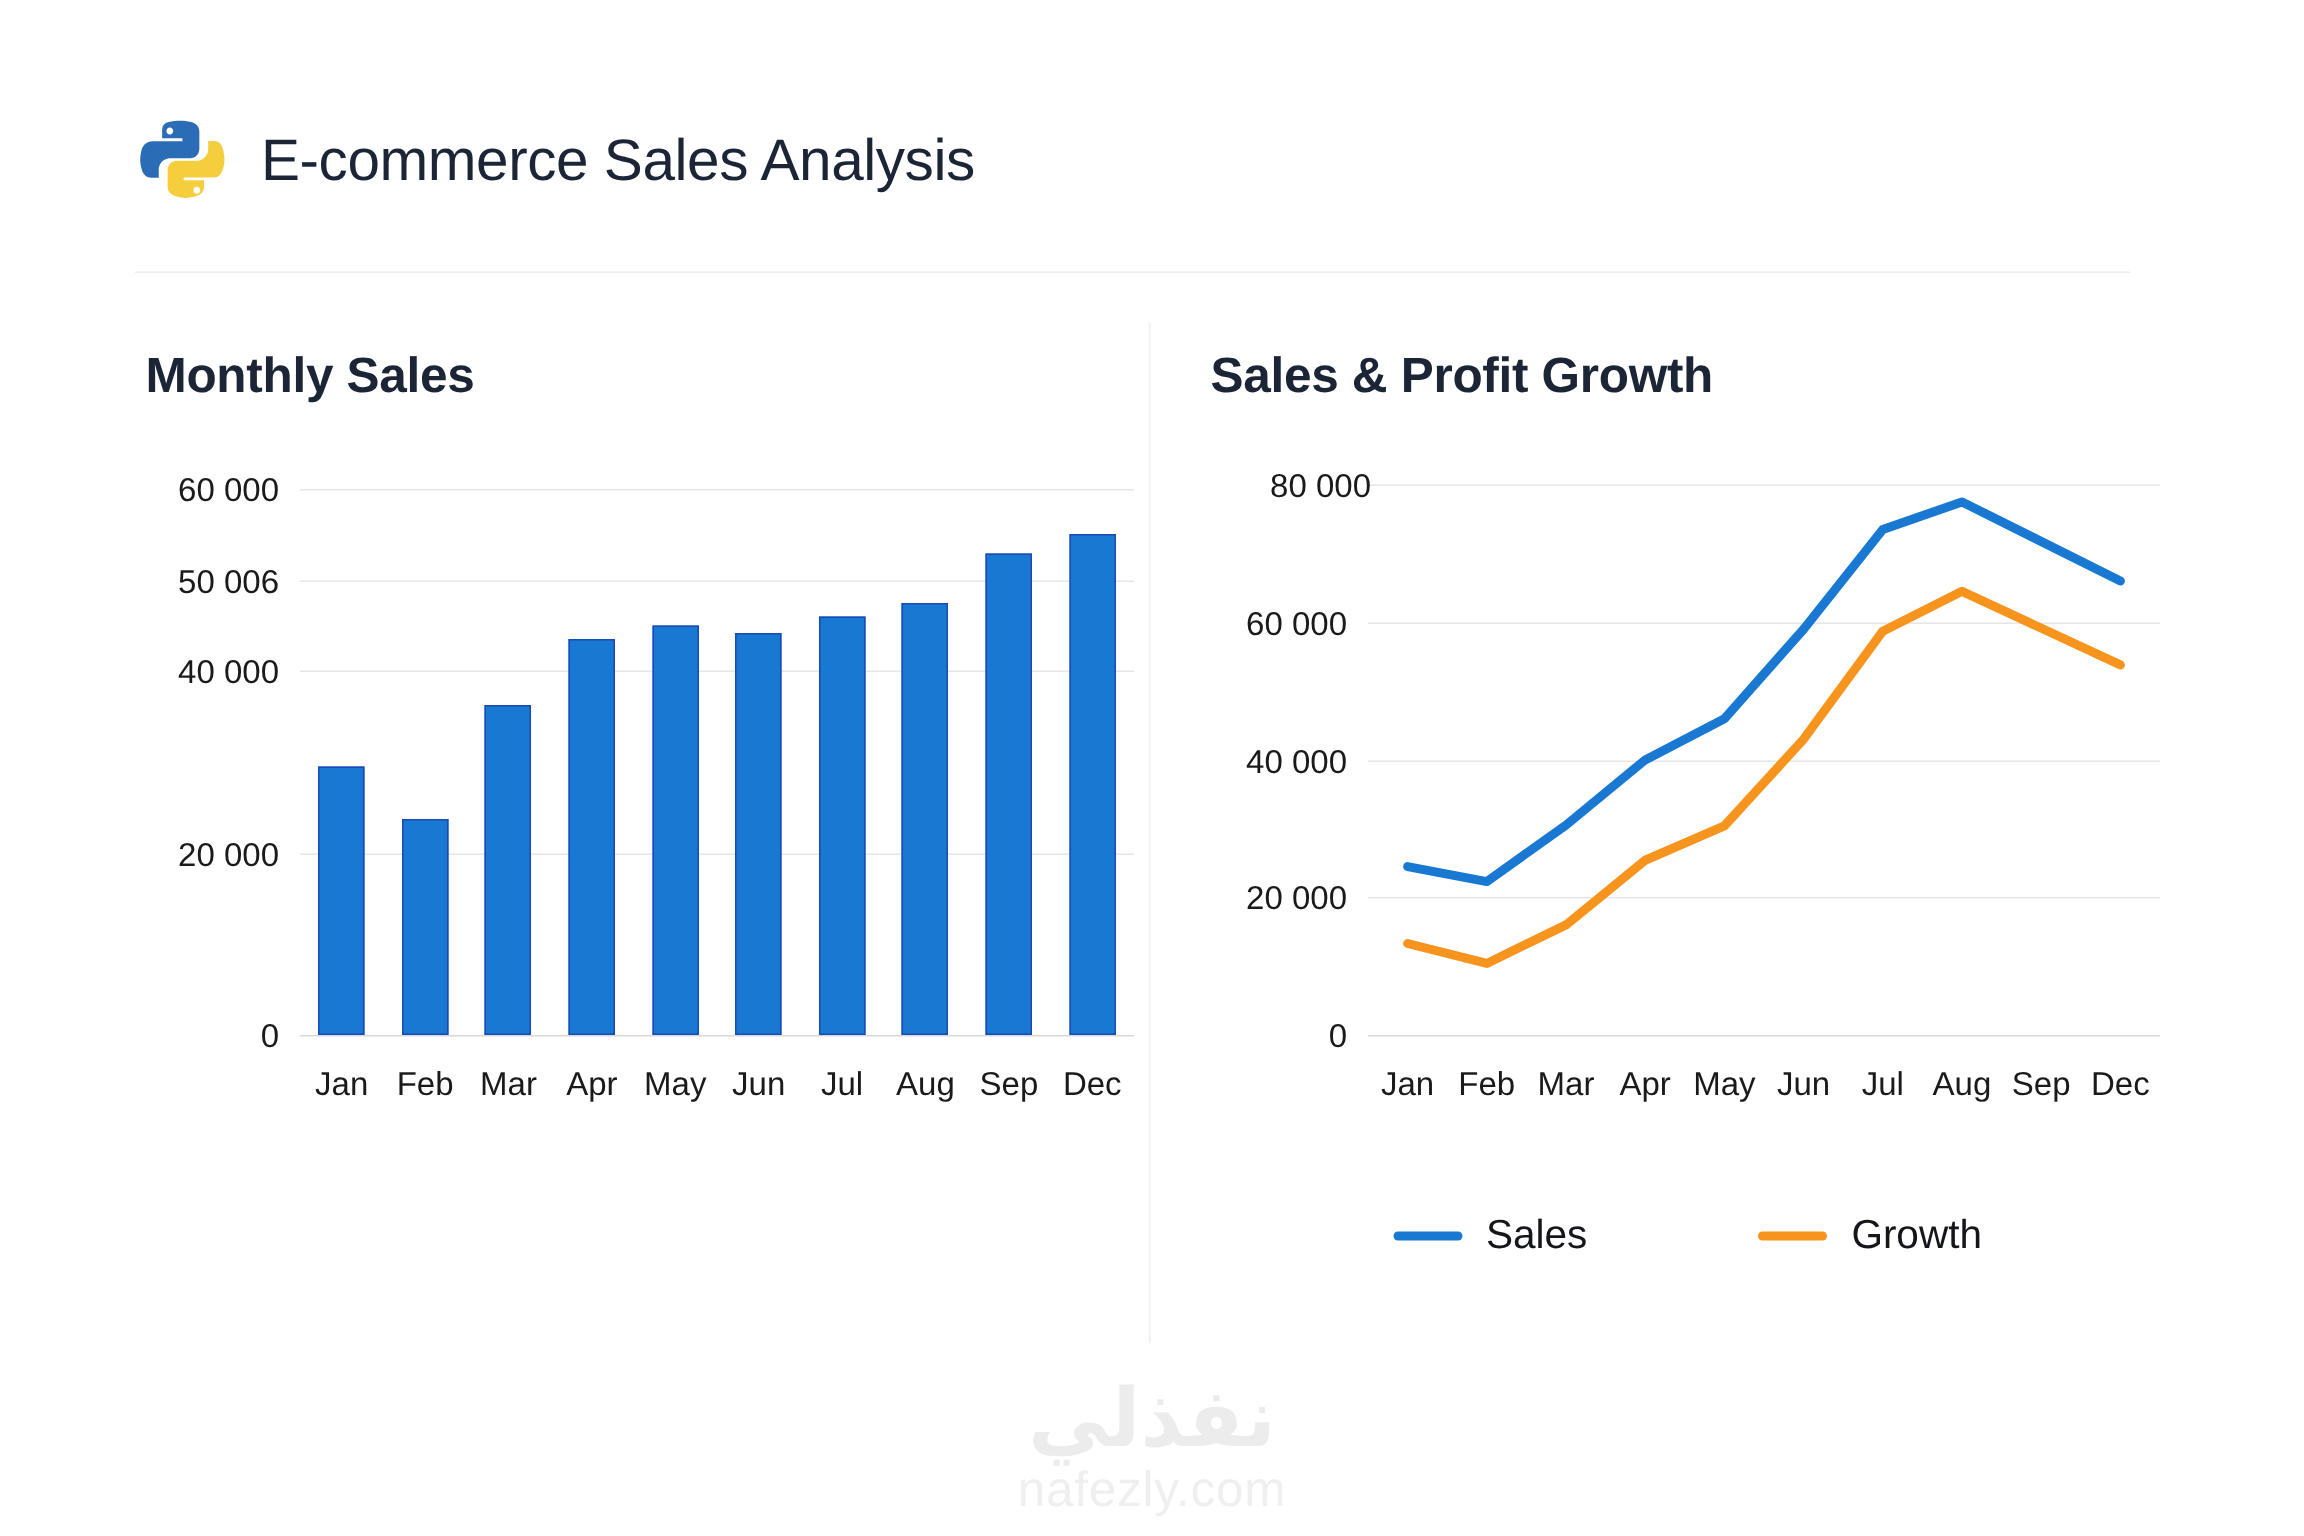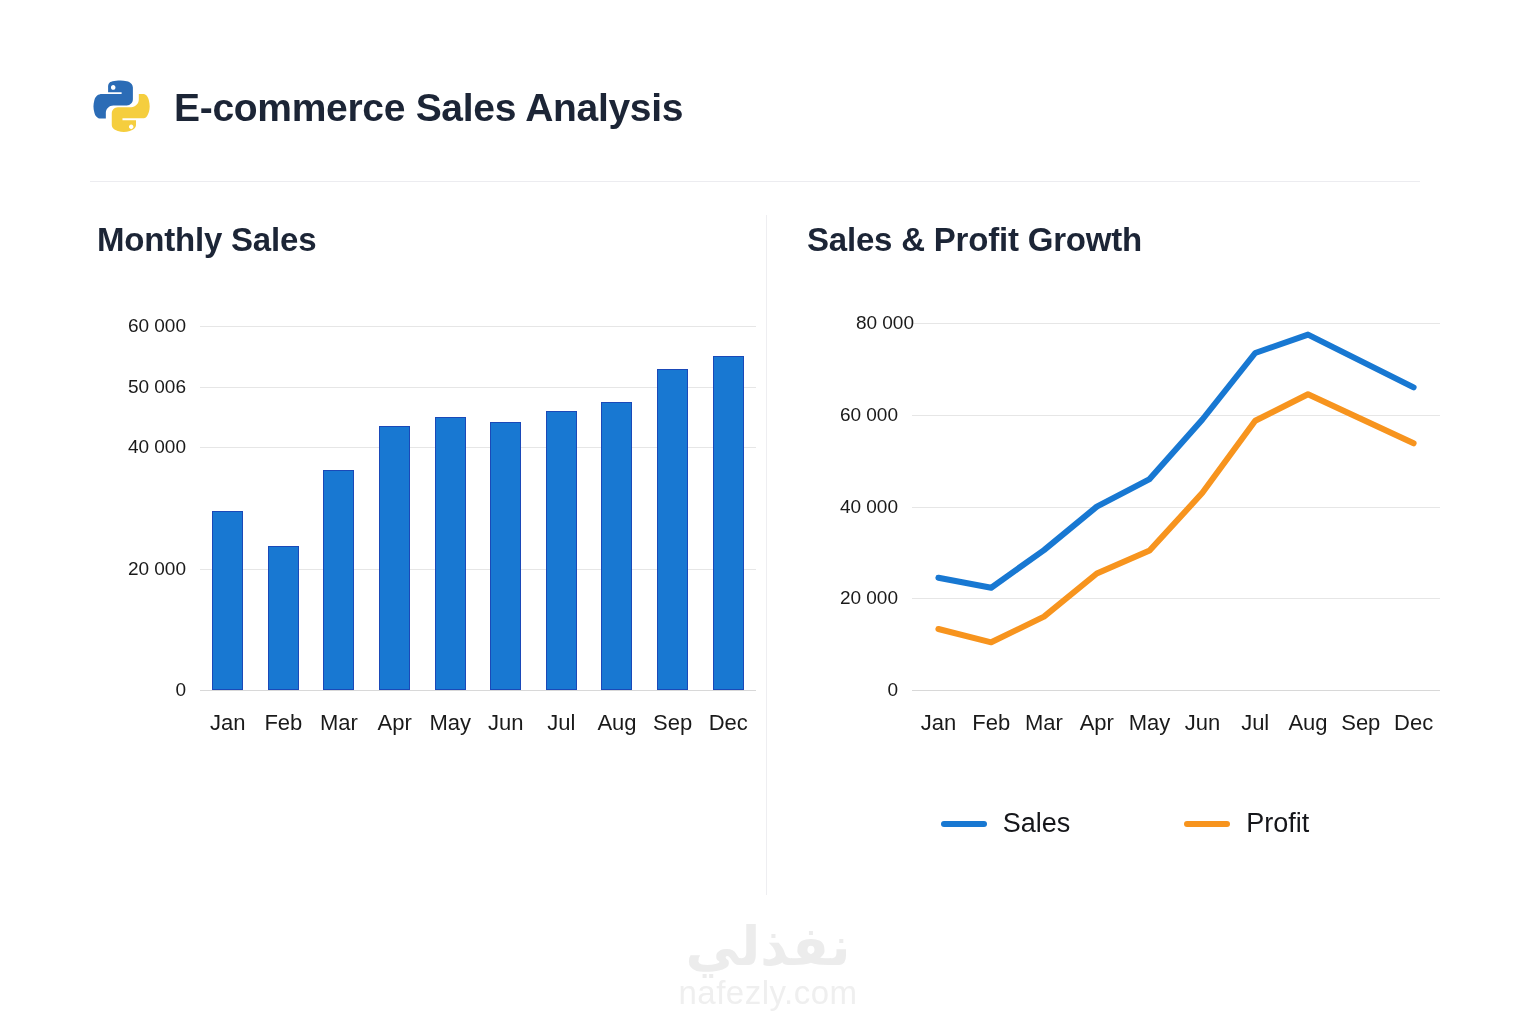--- a/index.html
+++ b/index.html
@@ -7,48 +7,48 @@
     width:1536px;height:1024px;background:#ffffff;
     font-family:"Liberation Sans","DejaVu Sans",sans-serif;
     overflow:hidden;position:relative;
   }
   .page{position:absolute;inset:0;}
 
   
   .header{position:absolute;left:90px;top:76px;display:flex;align-items:center;gap:22px;}
   .py-logo{width:62px;height:62px;display:block;}
   .app-title{
-    font-size:39px;font-weight:bold;color:#1c2536;letter-spacing:-0.3px;
+    font-size:39px;font-weight:normal;color:#1c2536;letter-spacing:-0.3px;
     white-space:nowrap;line-height:1;
   }
   .header-rule{position:absolute;left:90px;top:181px;width:1330px;height:1px;background:#ececf0;}
 
   
   .panels{position:absolute;left:0;top:195px;width:1536px;height:700px;}
   .panel{position:absolute;top:0;height:700px;}
   .panel-left{left:90px;width:676px;}
   .panel-right{left:800px;width:650px;}
   .panel-divider{position:absolute;left:766px;top:20px;width:1px;height:680px;background:#eeeef1;}
 
   .panel-title{
-    position:absolute;left:7px;top:28px;
+    position:absolute;left:7px;top:38px;
     font-size:33px;font-weight:bold;color:#1c2536;letter-spacing:-0.2px;
     white-space:nowrap;line-height:1;
   }
 
   
   .plot{position:absolute;}
   .plot-left{left:0px;top:95px;width:676px;height:440px;}
   .plot-right{left:0px;top:95px;width:650px;height:440px;}
 
   .gridline{position:absolute;height:1px;background:#e6e6e6;}
   .axis-zero{position:absolute;height:1px;background:#d8d8d8;}
   .ytick{
     position:absolute;text-align:right;
-    font-size:19px;color:#1a1a1a;line-height:1;white-space:nowrap;
+    font-size:22px;color:#1a1a1a;line-height:1;white-space:nowrap;
   }
   .xtick{
     position:absolute;text-align:center;
     font-size:22px;color:#1a1a1a;line-height:1;white-space:nowrap;
   }
 
   
   .bar{
     position:absolute;background:#1878d2;border:1px solid #1a49b8;
     box-sizing:border-box;
@@ -154,21 +154,21 @@
             <polyline points="138.4,339.0 191.2,352.3 244.0,326.6 296.8,283.5 349.6,260.6 402.4,202.8 455.2,130.8 508.0,104.2 613.6,153.3" fill="none" stroke="#f7941e" stroke-width="6" stroke-linejoin="round" stroke-linecap="round"></polyline>
           </svg>
         </div>
       <div class="legend" id="line-legend">
           <div class="legend-item">
             <span class="legend-swatch" style="background: rgb(24, 120, 210);"></span>
             <span class="legend-label">Sales</span>
           </div>
           <div class="legend-item">
             <span class="legend-swatch" style="background: rgb(247, 148, 30);"></span>
-            <span class="legend-label">Profit</span>
+            <span class="legend-label">Growth</span>
           </div>
         </div>
     </div>
   </div>
 
   <div class="watermark">
     <div class="wm-ar">نفذلي</div>
     <div class="wm-en">nafezly.com</div>
   </div>
 

